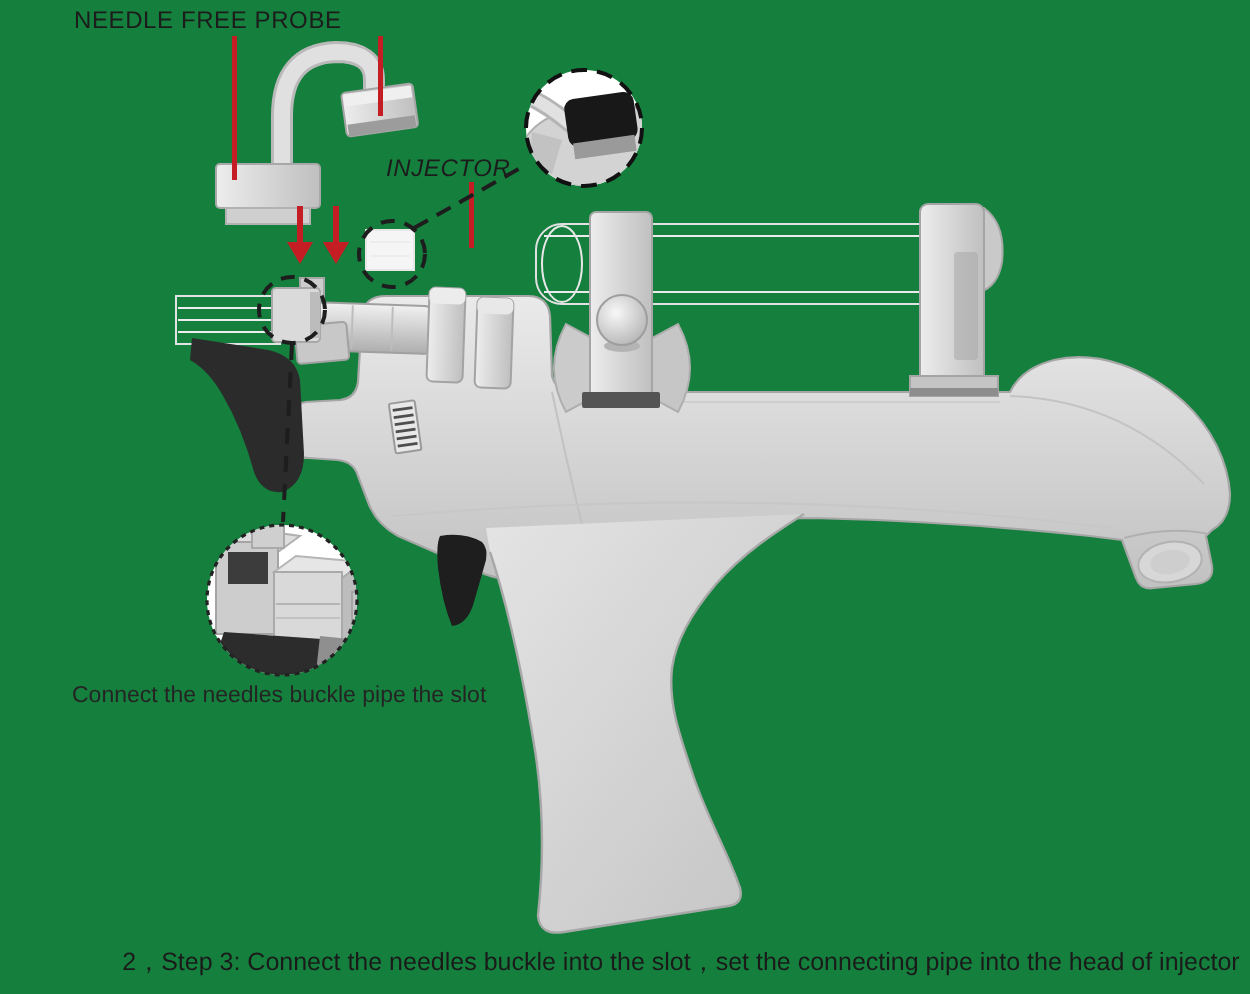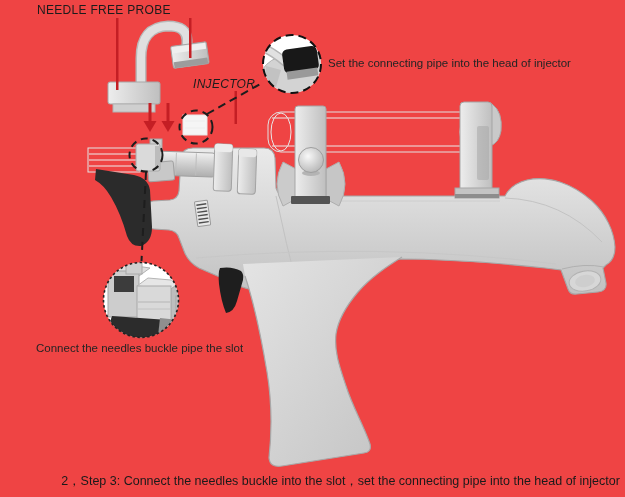--- a/index.html
+++ b/index.html
@@ -1,17 +1,17 @@
 <!DOCTYPE html>
 <html><head>
 <meta charset="utf-8">
 <style>
   html,body{margin:0;padding:0;background:#fff;}
   .stage{
-    position:relative;width:625px;height:497px;background:#ef4444;overflow:hidden;
+    position:relative;width:625px;height:497px;background:#15803d;overflow:hidden;
     font-family:"Liberation Sans", sans-serif;color:#1c1c1c;
   }
   .stage svg{position:absolute;left:0;top:0;}
   .lbl{position:absolute;white-space:nowrap;font-size:12px;letter-spacing:.3px;color:#1c1c1c;}
   .ann{position:absolute;white-space:nowrap;font-size:11.5px;color:#242424;}
   .caption{position:absolute;left:48px;top:473px;width:585px;text-align:center;
            font-size:12.5px;color:#1a1a1a;white-space:nowrap;}
 </style>
 </head>
 <body>
@@ -221,17 +221,16 @@
         <polygon points="112,316 168,320 160,341 106,334" fill="#2c2c2c"></polygon>
         <polygon points="160,318 180,320 174,338 158,336" fill="#8f8f8f"></polygon>
       </g>
       <circle cx="141" cy="300" r="37.5" fill="none" stroke="#222222" stroke-width="1.6" stroke-dasharray="2.5 2.5"></circle>
     </g>
   </svg>
 
   <div class="lbl" style="left:37px;top:3px;">NEEDLE FREE PROBE</div>
   <div class="lbl" style="left:193px;top:77px;font-style:italic;">INJECTOR</div>
 
-  <div class="ann" style="left:328px;top:57px;">Set the connecting pipe into the head of injector</div>
   <div class="ann" style="left:36px;top:342px;">Connect the needles buckle pipe the slot</div>
 
   <div class="caption">2，Step 3: Connect the needles buckle into the slot，set the connecting pipe into the head of injector</div>
 </div>
 
 </body></html>

